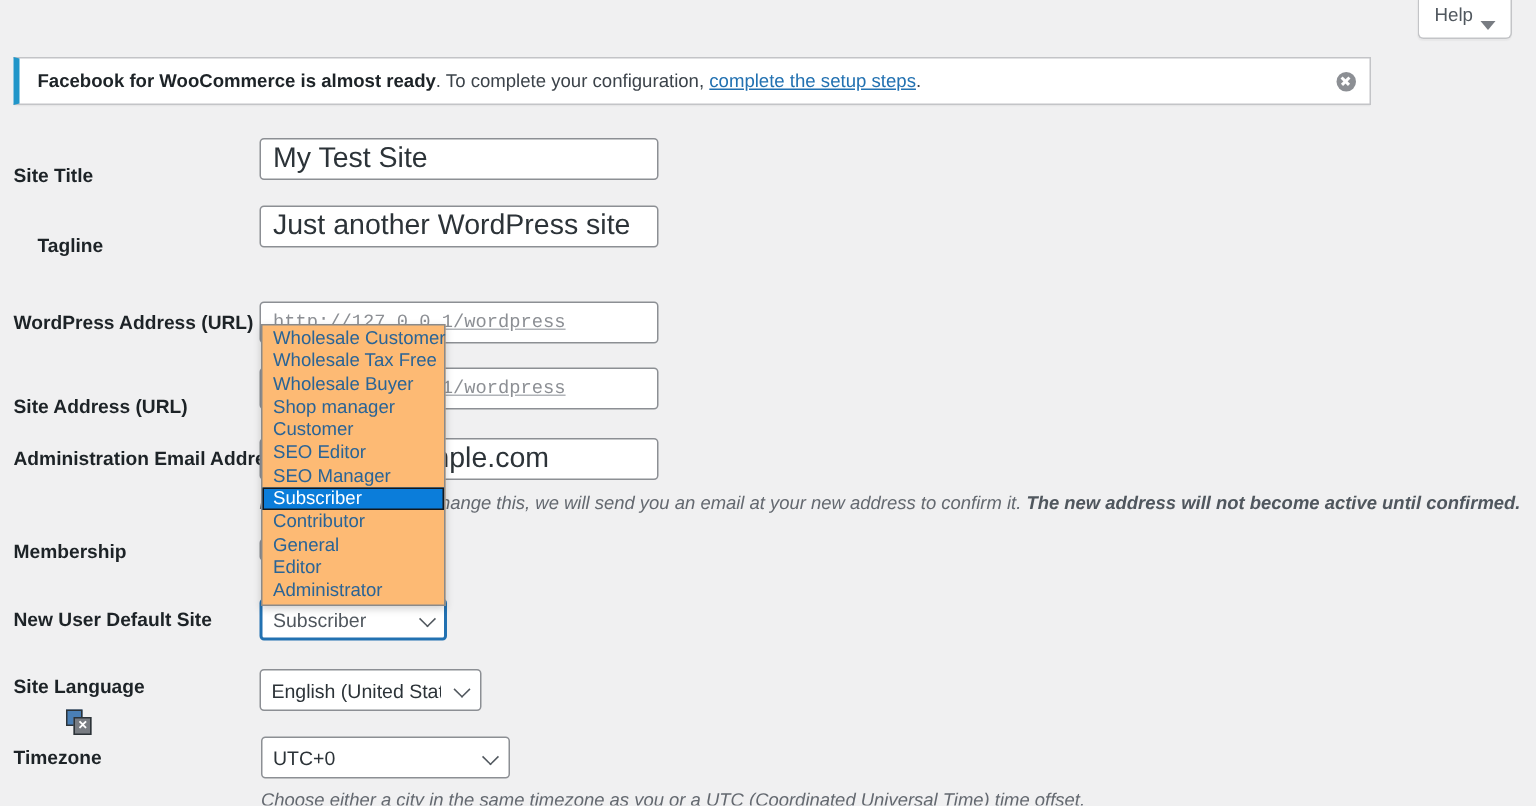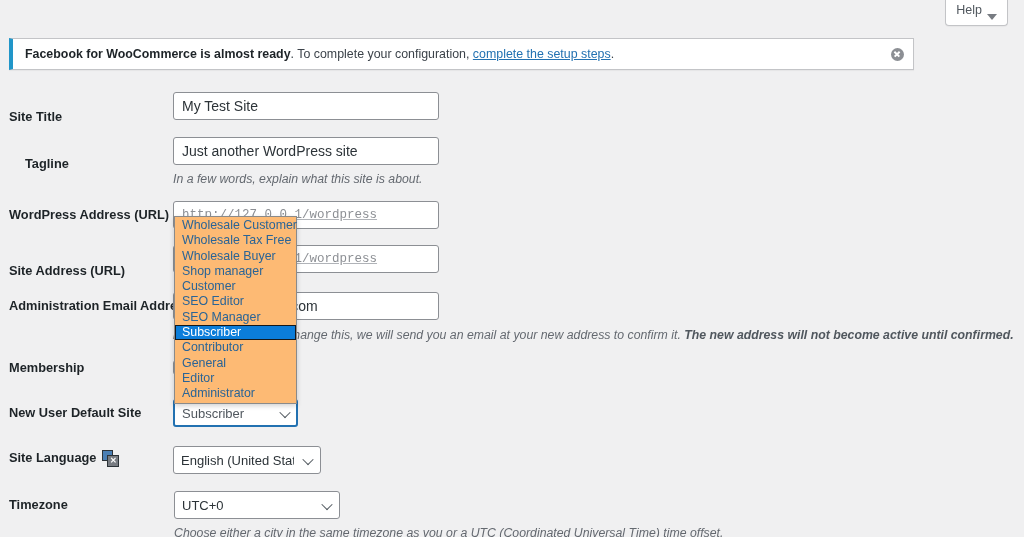--- a/index.html
+++ b/index.html
@@ -113,21 +113,21 @@
     position: absolute;
     left: 173px;
   }
 
   input.txt {
     width: 266px;
     height: 28px;
     border: 1px solid #8c8f94;
     border-radius: 3px;
     background: #fff;
-    font-size: 14px;
+    font-size: 19px;
     color: #2c3338;
     padding: 0 8px;
     font-family: "Liberation Sans", sans-serif;
     outline: none;
     box-shadow: 0 0 0 transparent;
   }
   input.txt.mono {
     font-family: "Liberation Mono", monospace;
     font-size: 12.5px;
     color: #8c8f94;
@@ -257,21 +257,20 @@
     <div class="row-label" style="top:5px;margin-top:12px;">Site Title</div>
     <div class="field-col">
       <input class="txt" value="My Test Site" style="">
     </div>
   </div>
 
   <div class="form-row" style="top:137px;">
     <div class="row-label" style="top:19px;margin-left:16px;">Tagline</div>
     <div class="field-col">
       <input class="txt" value="Just another WordPress site" style="">
-      <div class="desc">In a few words, explain what this site is about.</div>
     </div>
   </div>
 
   <div class="form-row" style="top:201px;">
     <div class="row-label" style="top:6px;">WordPress Address (URL)</div>
     <div class="field-col">
       <input class="txt mono" value="http://127.0.0.1/wordpress" style="">
     </div>
   </div>
 
@@ -303,21 +302,21 @@
       <span class="sel-wrap focused">
         <select class="sel" style="width:125px;">
           <option>Subscriber</option>
         </select>
         <span class="chev"></span>
       </span>
     </div>
   </div>
 
   <div class="form-row" style="top:446px;">
-    <div class="row-label" style="top:4px;">
+    <div class="row-label" style="top:4px;flex-direction:column;">
       <span>Site Language</span>
       <span class="translate-icon">
         <span class="sq1"></span>
         <span class="sq2">✕</span>
       </span>
     </div>
     <div class="field-col">
       <span class="sel-wrap">
         <select class="sel" style="width:148px;">
           <option>English (United States)</option>

